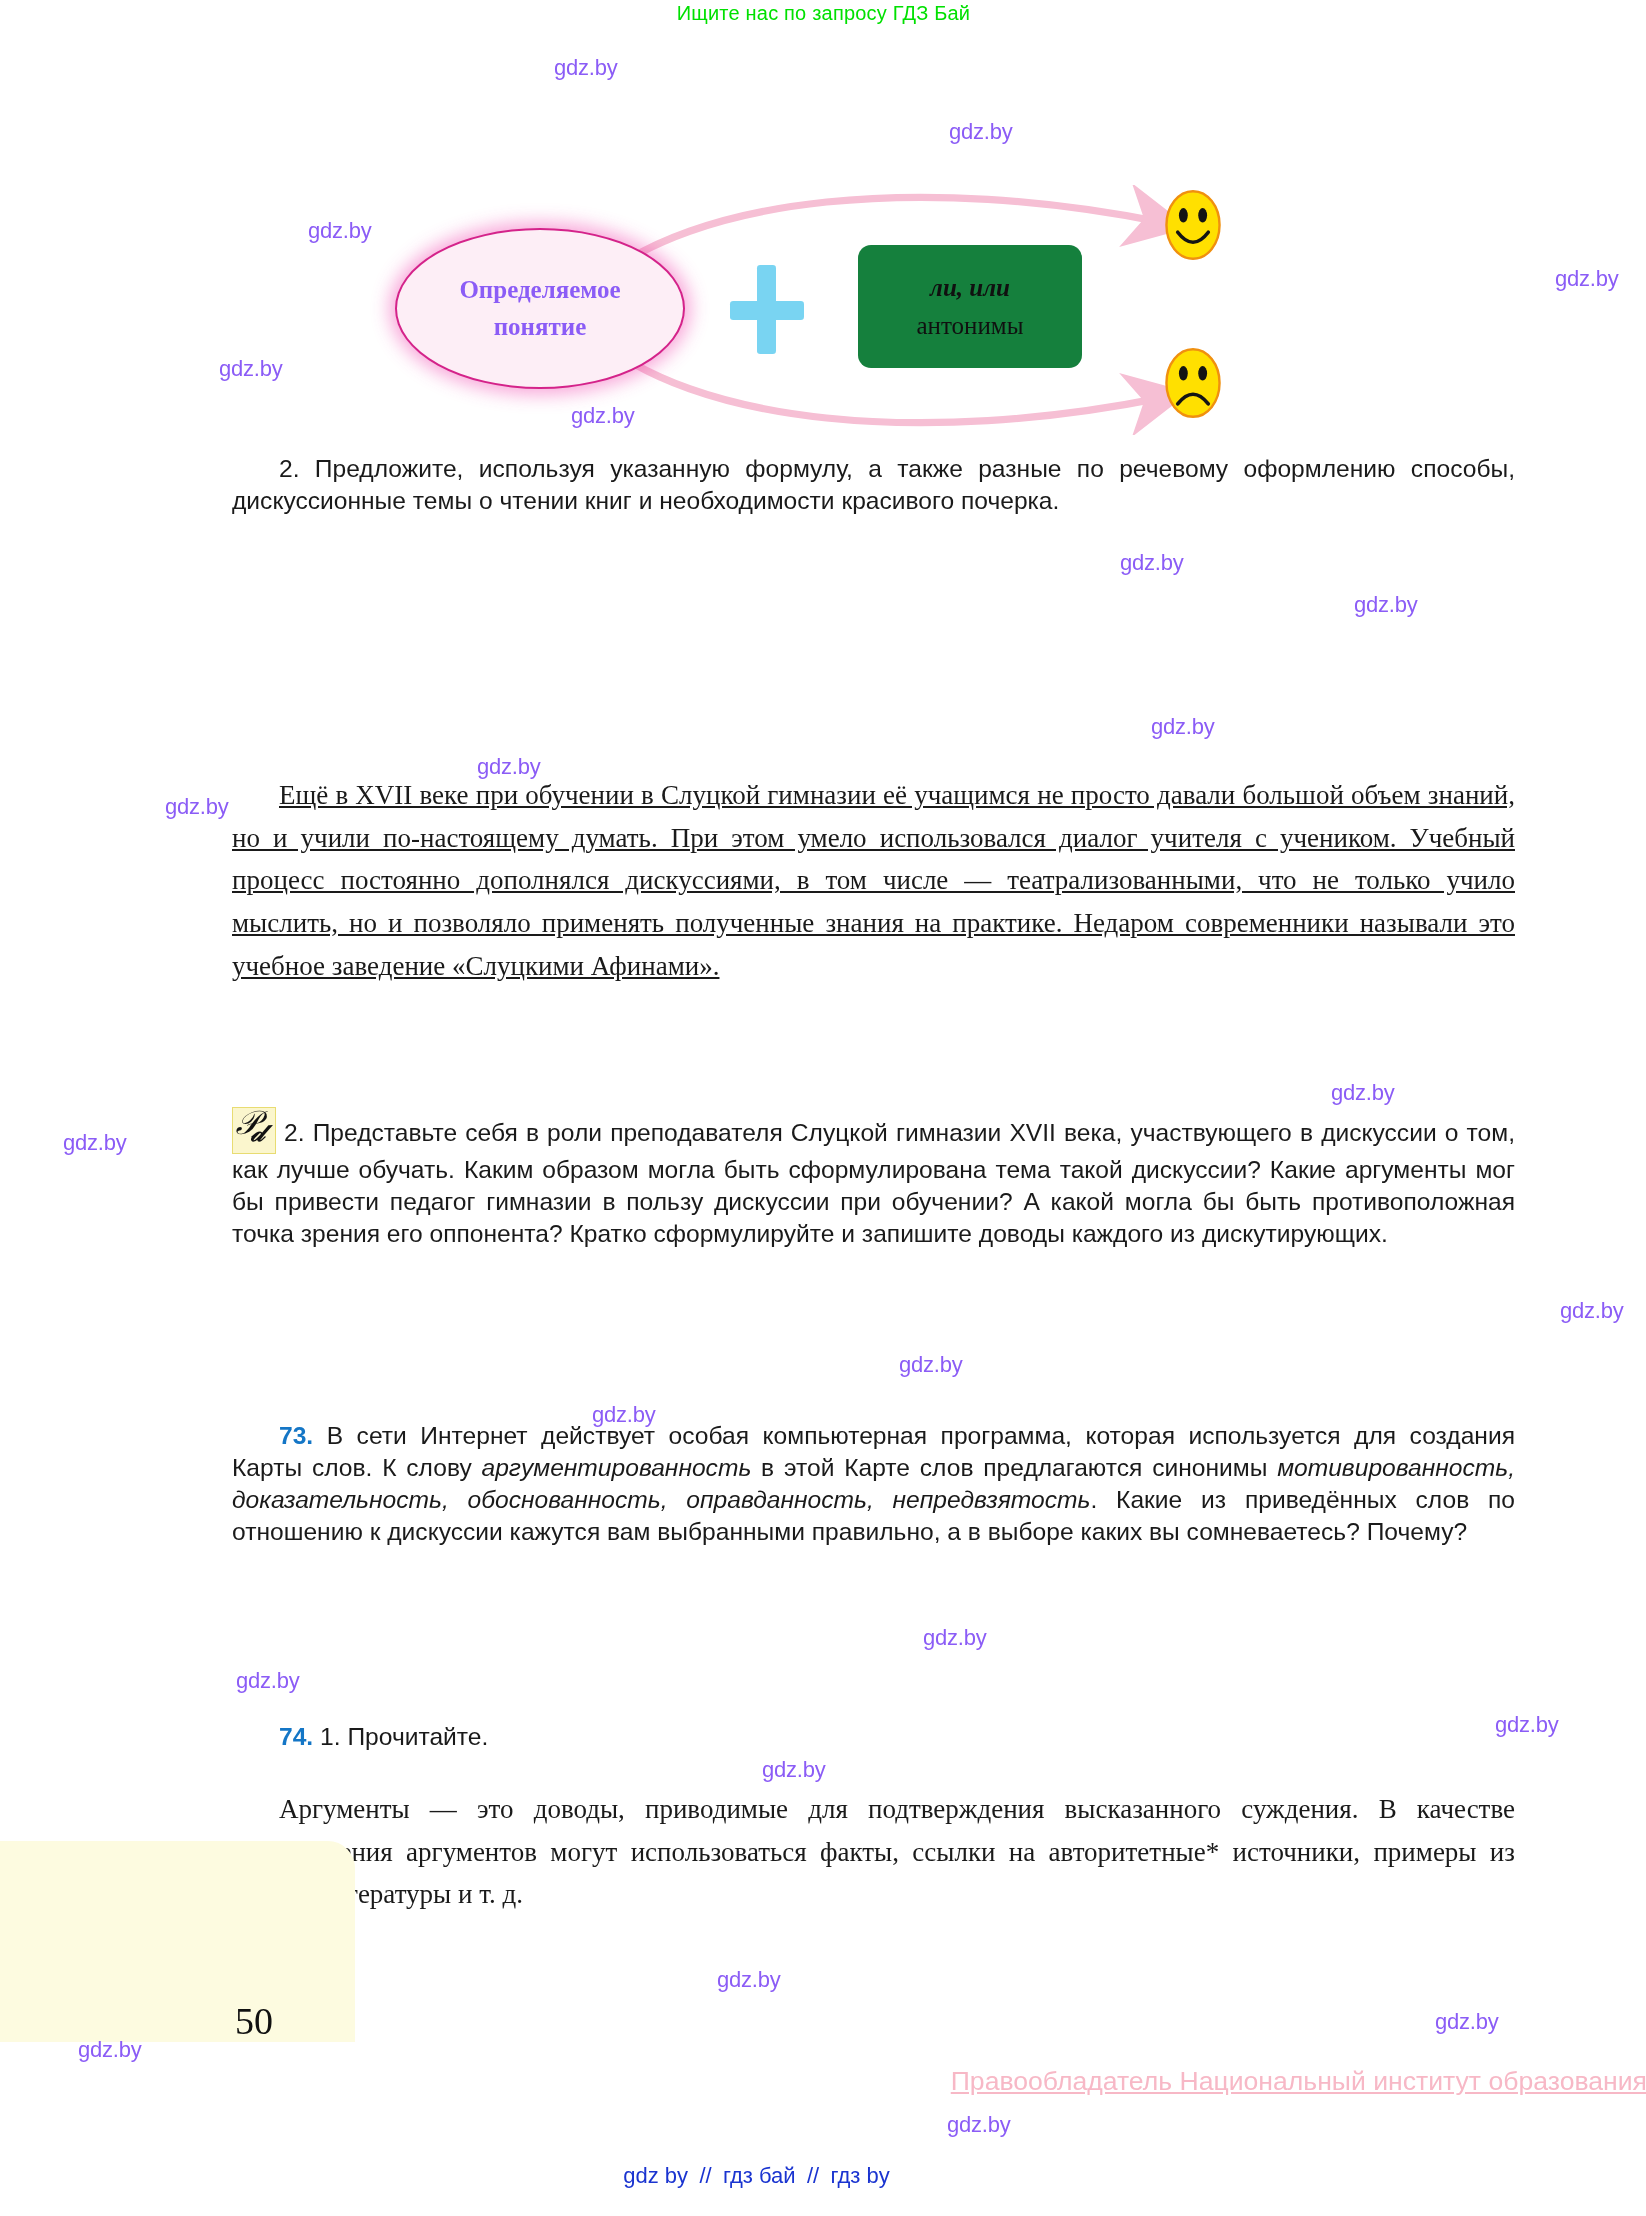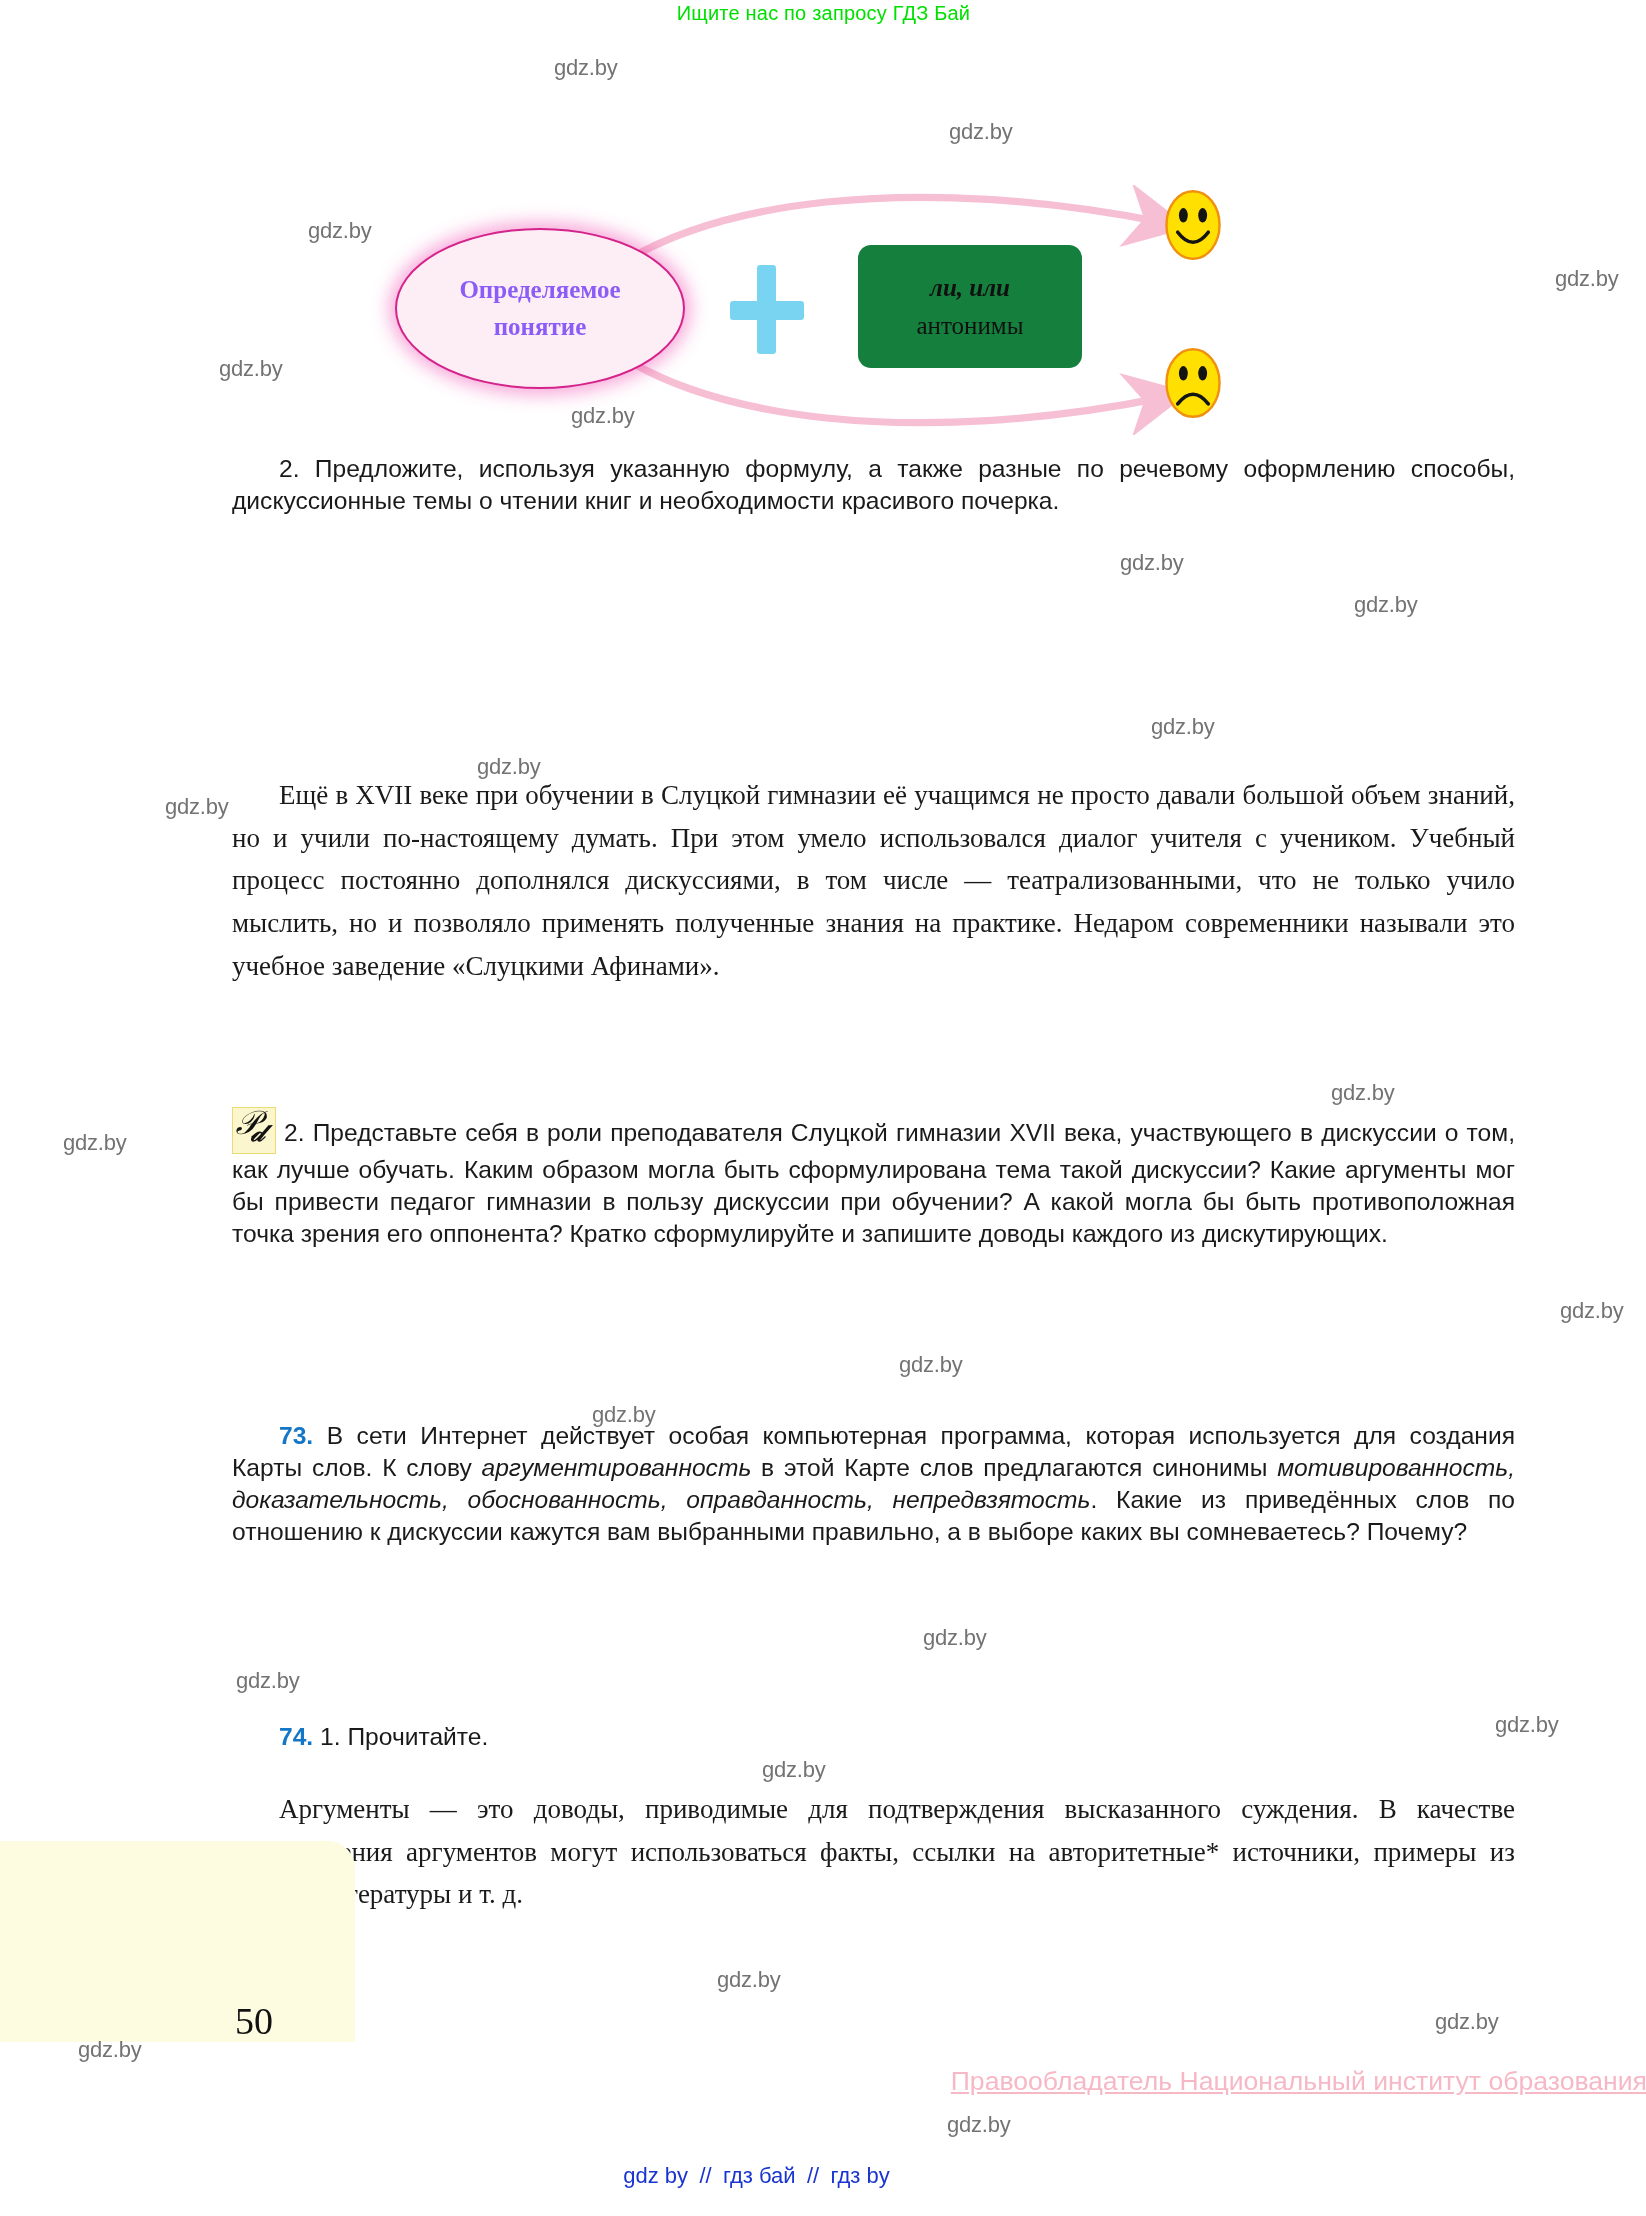--- a/index.html
+++ b/index.html
@@ -28,21 +28,21 @@
     font-family: "Liberation Sans", sans-serif;
     letter-spacing: 0.2px;
     white-space: nowrap;
   }
 
   
   .wm {
     position: absolute;
     font-family: "Liberation Sans", sans-serif;
     font-size: 22px;
-    color: #737373;
+    color: #8b5cf6;
     white-space: nowrap;
     letter-spacing: -0.2px;
   }
 
   
   .page {
     position: absolute;
     left: 0;
     top: 0;
     width: 1647px;
@@ -316,21 +316,21 @@
       <ellipse cx="48" cy="34" rx="5.5" ry="9" fill="#141414"></ellipse>
       <path d="M 17 72 Q 36 48 55 72" fill="none" stroke="#141414" stroke-width="4.5" stroke-linecap="round"></path>
     </svg>
   </div>
 
   <div class="para" style="left:232px; top:453px; width:1283px;">
     <span class="ind"></span><span>2. Предложите, используя указанную формулу, а также разные по речевому оформлению способы, дискуссионные темы о чтении книг и необходимости красивого почерка.</span>
   </div>
 
 
-  <div class="para serif" style="left:232px; top:774px; width:1283px;">
+  <div class="para serif" style="left:232px; top:774px; width:1283px;text-decoration:underline;">
     <span class="ind"></span><span>Ещё в XVII веке при обучении в Слуцкой гимназии её учащимся не просто давали большой объем знаний, но и учили по-настоящему думать. При этом умело использовался диалог учителя с учеником. Учебный процесс постоянно дополнялся дискуссиями, в том числе — театрализованными, что не только учило мыслить, но и позволяло применять полученные знания на практике. Недаром современники называли это учебное заведение «Слуцкими Афинами».</span>
   </div>
 
   <div class="para" style="left:232px; top:1107px; width:1283px;">
     <span class="pp-badge">
       <span class="glyph-P">𝒫</span>
       <span class="glyph-p">𝒹</span>
     </span><span>2. Представьте себя в роли преподавателя Слуцкой гимназии XVII века, участвующего в дискуссии о том, как лучше обучать. Каким образом могла быть сформулирована тема такой дискуссии? Какие аргументы мог бы привести педагог гимназии в пользу дискуссии при обучении? А какой могла бы быть противоположная точка зрения его оппонента? Кратко сформулируйте и запишите доводы каждого из дискутирующих.</span>
   </div>
 

